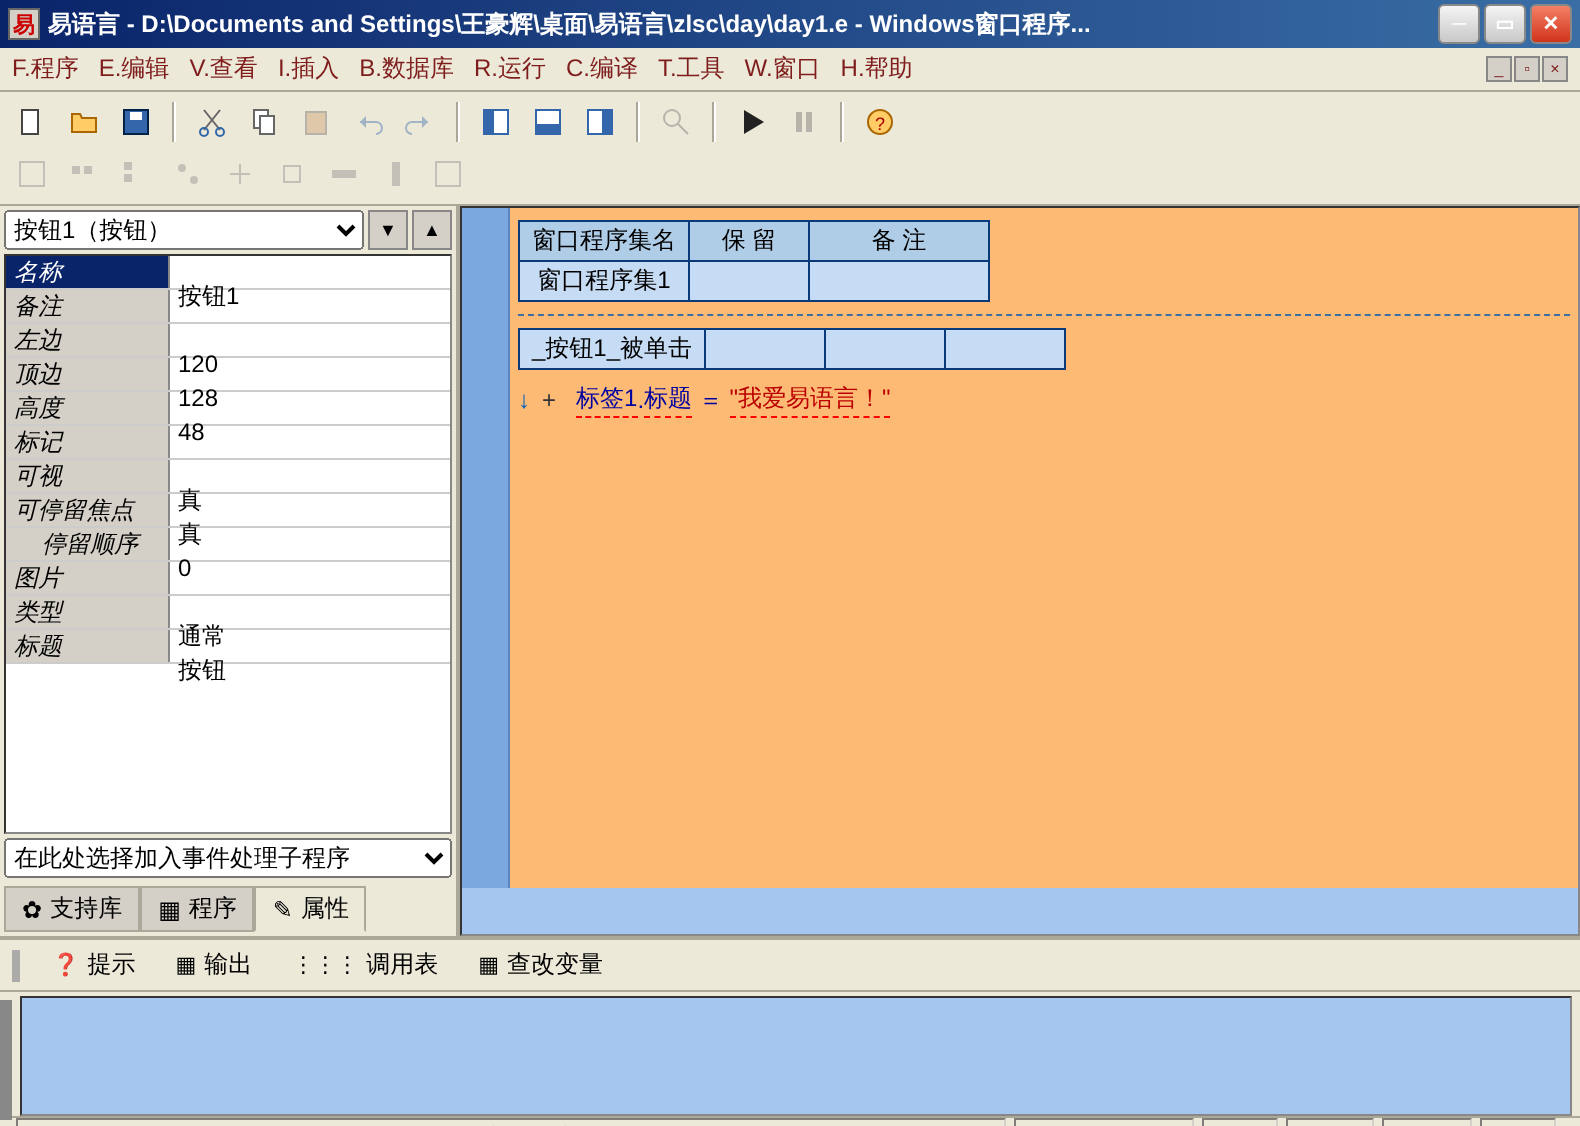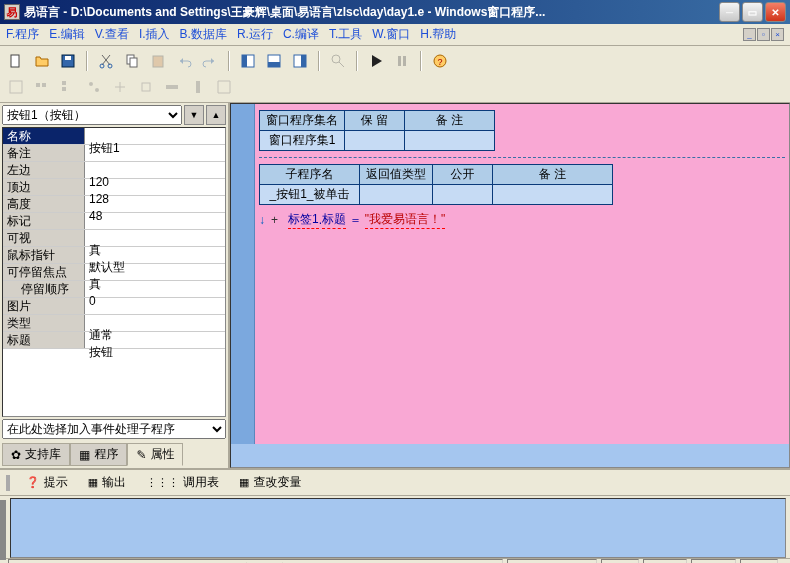--- a/index.html
+++ b/index.html
@@ -3,46 +3,46 @@
 <meta charset="utf-8">
 <style>
 * { box-sizing: border-box; margin: 0; padding: 0; }
 body { font-family: SimSun, "Microsoft YaHei", sans-serif; font-size: 12px; background: #d4d0c8; width: 790px; height: 563px; overflow: hidden; position: relative; }
 .titlebar { background: linear-gradient(to right, #0a246a, #3a6ea5); color: #fff; height: 24px; display: flex; align-items: center; padding: 0 4px; font-weight: bold; }
 .titlebar .icon { width: 16px; height: 16px; background: #d4d0c8; margin-right: 4px; display: flex; align-items: center; justify-content: center; color: #c00; font-weight: bold; border: 1px solid #666; font-size: 11px; }
 .titlebar .title { flex: 1; white-space: nowrap; overflow: hidden; font-size: 12px; }
 .titlebar .winbtns { display: flex; gap: 2px; }
 .winbtn { width: 21px; height: 20px; background: linear-gradient(to bottom, #f4f4f4, #c8c8c8); border: 1px solid #888; border-radius: 3px; display: flex; align-items: center; justify-content: center; font-family: sans-serif; font-size: 10px; font-weight: bold; }
 .winbtn.close { background: linear-gradient(to bottom, #f48067, #d0341a); color: #fff; }
-.menubar { background: #ece9d8; height: 22px; display: flex; align-items: center; padding: 0 6px; border-bottom: 1px solid #aca899; color: #1d4ed8; }
+.menubar { background: #ece9d8; height: 22px; display: flex; align-items: center; padding: 0 6px; border-bottom: 1px solid #aca899; color: #7f1d1d; }
 .menubar span { margin-right: 10px; }
 .menubar .docbtns { margin-left: auto; display: flex; gap: 1px; }
 .docbtn { width: 13px; height: 13px; border: 1px solid #888; background: #d4d0c8; font-size: 8px; display: flex; align-items: center; justify-content: center; font-family: sans-serif; }
 .toolbars { background: #ece9d8; padding: 2px 4px; border-bottom: 1px solid #aca899; }
 .tbrow { display: flex; align-items: center; height: 26px; gap: 2px; }
 .tbtn { width: 24px; height: 22px; display: flex; align-items: center; justify-content: center; border: 1px solid transparent; }
 .tsep { width: 2px; height: 20px; border-left: 1px solid #aca899; border-right: 1px solid #fff; margin: 0 4px; }
 .workarea { display: flex; height: 365px; background: #fff; }
 .leftpanel { width: 230px; background: #ece9d8; border-right: 2px solid #aca899; display: flex; flex-direction: column; }
 .objsel { display: flex; padding: 2px; }
 .objsel select { flex: 1; height: 20px; font-size: 12px; }
 .objbtn { width: 20px; height: 20px; border: 1px solid #888; background: #d4d0c8; margin-left: 2px; display: flex; align-items: center; justify-content: center; font-size: 9px; }
 .propgrid { flex: 1; overflow-y: scroll; background: #fff; border: 1px inset #888; margin: 0 2px; }
 .proprow { display: flex; height: 17px; border-bottom: 1px solid #ccc; }
-.proprow .pname { width: 82px; background: #d4d0c8; padding: 0 4px; border-right: 1px solid #888; display: flex; align-items: center; }
+.proprow .pname { width: 82px; background: #d4d0c8; padding: 0 4px; border-right: 1px solid #888; display: flex; align-items: center; font-style: italic; }
 .proprow .pname.sel { background: #0a246a; color: #fff; }
 .proprow .pval { flex: 1; padding: 0 4px; display: flex; align-items: center; margin-top: 20px; }
 .proprow .pname.indent { padding-left: 18px; }
 .eventsel { height: 20px; margin: 2px; text-decoration: underline; }
 .eventsel select { width: 100%; height: 100%; font-size: 12px; }
 .lefttabs { display: flex; padding: 2px; gap: 0; }
 .lefttab { padding: 2px 8px; border: 1px solid #aca899; background: #d4d0c8; display: flex; align-items: center; gap: 4px; font-size: 12px; }
 .lefttab.act { background: #ece9d8; border-bottom-color: #ece9d8; }
 .rightpanel { flex: 1; background: #a5c6ef; position: relative; overflow: auto; border: 1px inset #888; }
-.codearea { background: #f9a8d4; padding: 4px 4px 4px 28px; position: relative; min-height: 340px; }
+.codearea { background: #fdba74; padding: 4px 4px 4px 28px; position: relative; min-height: 340px; }
 .gutter { position: absolute; left: 0; top: 0; width: 24px; height: 100%; background: #7ba8de; border-right: 1px solid #5a87bd; }
 .ctable { border-collapse: collapse; margin: 2px 0; }
 .ctable td { border: 1px solid #0a3a7a; padding: 1px 6px; height: 18px; font-size: 12px; background: #c6dbf4; text-align: center; min-width: 60px; }
 .ctable td.hdr { background: #b0cde8; }
 .dashed { border-top: 1px dashed #3a6ea5; margin: 6px 0; }
 .codeln { margin-top: 6px; display: flex; align-items: center; color: #0000a0; position: relative; }
 .codeln .arrow { color: #0060c0; margin-right: 6px; }
 .codeln .plus { color: #333; margin-right: 10px; }
 .codeln .tok { border-bottom: 1px dashed #ff0000; }
 .codeln .str { color: #b00; }
@@ -267,24 +267,20 @@
         </div>
         <div class="proprow">
           <div class="pname">标记</div>
           <div class="pval"></div>
         </div>
         <div class="proprow">
           <div class="pname">可视</div>
           <div class="pval">真</div>
         </div>
         <div class="proprow">
-          <div class="pname">鼠标指针</div>
-          <div class="pval">默认型</div>
-        </div>
-        <div class="proprow">
           <div class="pname">可停留焦点</div>
           <div class="pval">真</div>
         </div>
         <div class="proprow">
           <div class="pname indent">停留顺序</div>
           <div class="pval">0</div>
         </div>
         <div class="proprow">
           <div class="pname">图片</div>
           <div class="pval"></div>
@@ -319,26 +315,20 @@
         <tr>
               <td>窗口程序集1</td>
               <td></td>
               <td></td>
             </tr>
       </tbody>
         </table>
       <div class="dashed"></div>
       <table class="ctable">
         <tbody>
-            <tr>
-              <td class="hdr" style="min-width:100px">子程序名</td>
-              <td class="hdr">返回值类型</td>
-              <td class="hdr" style="min-width:40px">公开</td>
-              <td class="hdr" style="min-width:120px">备  注</td>
-            </tr>
         <tr>
               <td>_按钮1_被单击</td>
               <td></td>
               <td></td>
               <td></td>
             </tr>
       </tbody>
         </table>
       <div class="codeln">
         <span class="arrow">↓</span>

